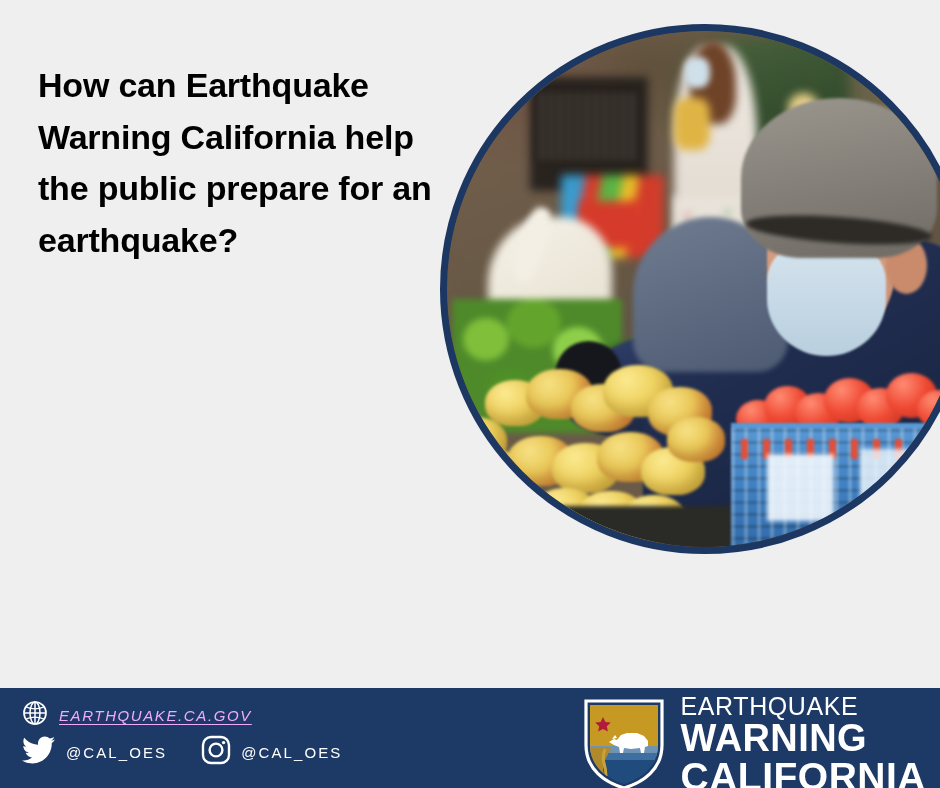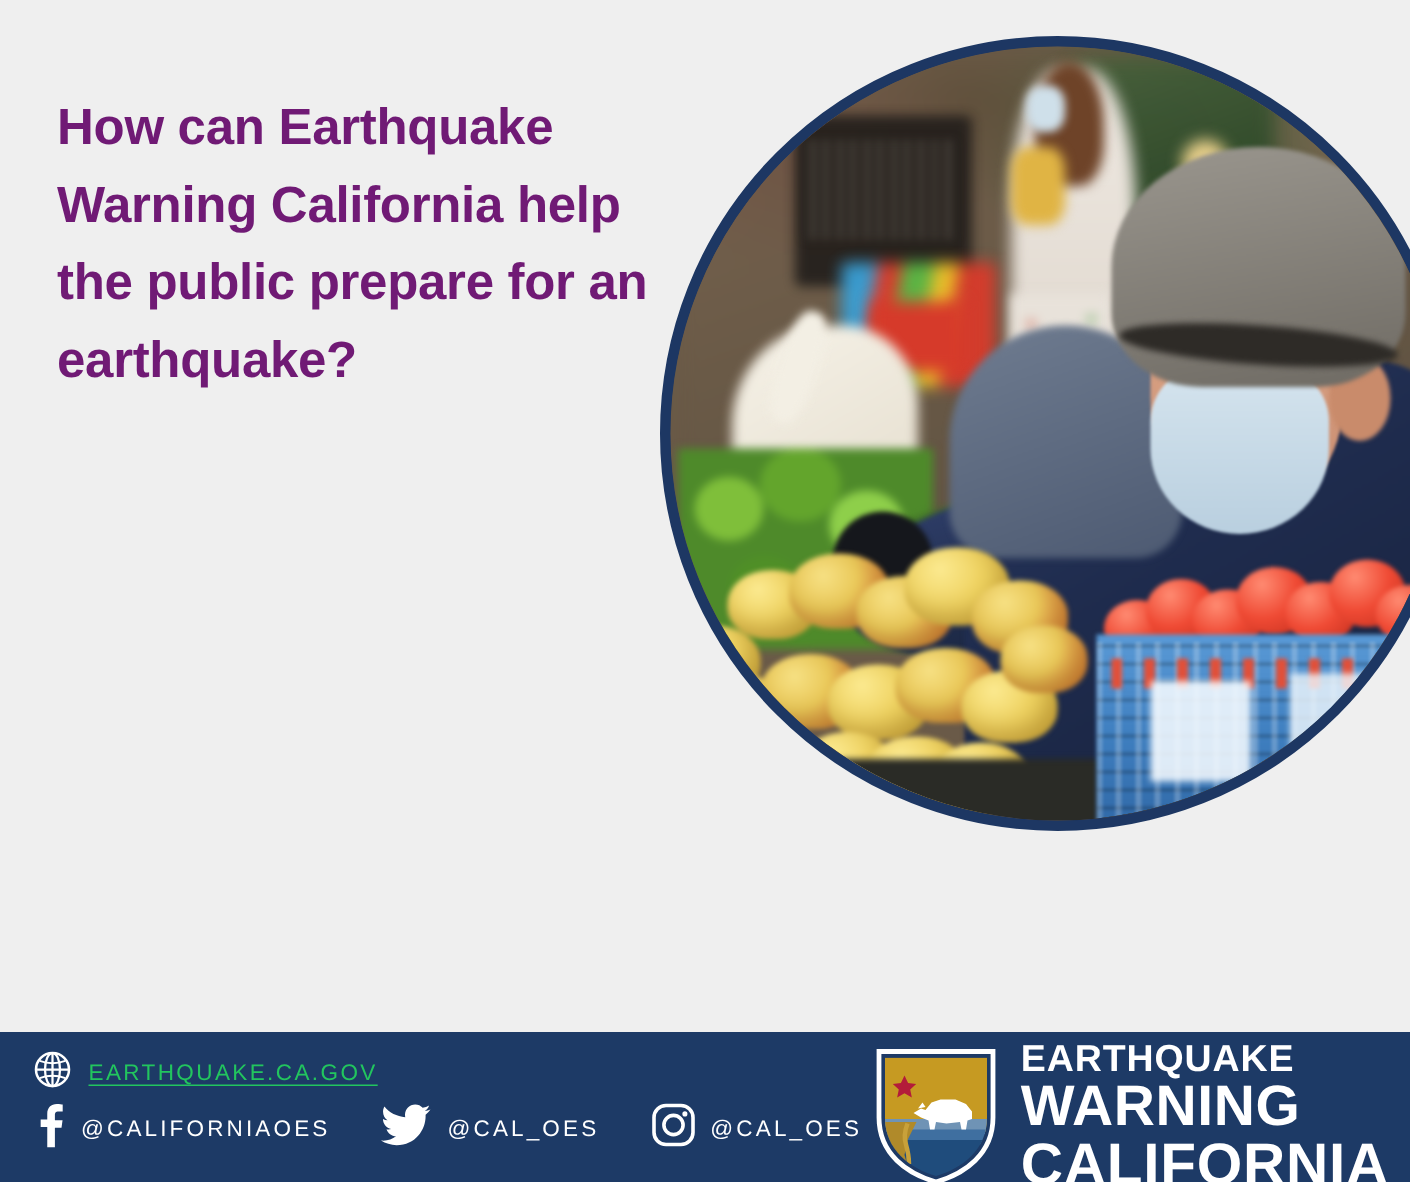--- a/index.html
+++ b/index.html
@@ -124,45 +124,45 @@
   .crate-label2{left:80%;top:81%;width:14%;height:14%;background:rgba(238,246,252,.82);filter:blur(2px);}
   .crate-dots{left:57%;top:79%;width:46%;height:4%;
     background:repeating-linear-gradient(90deg,#e0503a 0 7px,rgba(0,0,0,0) 7px 22px);filter:blur(1.4px);}
   .crate-dark-low{left:22%;top:92%;width:55%;height:10%;background:#2a2b26;filter:blur(2px);}
   .crate-blue2{left:74%;top:40%;width:16%;height:34%;
     background:linear-gradient(170deg,#4d8fcf,#2f6aa8);filter:blur(2px);opacity:.95;}
 
   
   #headline{
     position:absolute;left:38px;top:60px;width:400px;
-    color:#701a75;font-weight:bold;font-size:34px;line-height:1.52;
+    color:#000000;font-weight:bold;font-size:34px;line-height:1.52;
     letter-spacing:-.2px;
   }
   #body-copy{
     position:absolute;left:38px;top:335px;width:395px;
     color:#d9942b;font-size:26.5px;line-height:1.48;font-weight:400;
   }
 
   
   #footer{
     position:absolute;left:0;top:688px;width:940px;height:100px;
     background:#1d3a66;color:#fff;
   }
   #site-row{position:absolute;left:22px;top:12px;display:flex;align-items:center;gap:11px;}
   #site-url{font-size:15px;letter-spacing:1.6px;text-decoration:underline;
-    text-underline-offset:3px;color:#22c55e;}
+    text-underline-offset:3px;color:#f0abfc;font-style:italic;}
   #social-row{position:absolute;left:22px;top:47px;display:flex;align-items:center;gap:0;}
   .social-item{display:flex;align-items:center;gap:10px;margin-right:34px;}
   .handle{font-size:15px;letter-spacing:2.1px;color:#fff;}
   .ic{flex:none;display:block;}
 
   
   #logo{position:absolute;right:14px;top:6px;display:flex;align-items:center;gap:14px;}
   #logo-words{display:flex;flex-direction:column;line-height:.99;color:#fff;}
-  #lw1{font-size:25px;font-weight:bold;letter-spacing:.6px;}
+  #lw1{font-size:25px;font-weight:normal;letter-spacing:.6px;}
   #lw2{font-size:38px;font-weight:bold;letter-spacing:.4px;margin-top:1px;}
   #lw3{font-size:39px;font-weight:bold;letter-spacing:.5px;margin-top:1px;}
 </style>
 </head>
 <body>
 
 <div id="card">
 
   <div id="photo-wrap">
     <div id="photo">
@@ -246,28 +246,20 @@
           <line x1="13" y1="2" x2="13" y2="24" stroke="#fff" stroke-width="1.5"></line>
           <path d="M4.4 7.2 Q13 10.4 21.6 7.2" fill="none" stroke="#fff" stroke-width="1.3"></path>
           <path d="M4.4 18.8 Q13 15.6 21.6 18.8" fill="none" stroke="#fff" stroke-width="1.3"></path>
         </svg>
       </span>
       <span id="site-url">EARTHQUAKE.CA.GOV</span>
     </div>
 
     <div id="social-row">
 
-      <div class="social-item">
-        <span class="ic">
-          <svg width="22" height="30" viewBox="0 0 22 30">
-            <path d="M14.6 30V16.9h4.4l.7-5.1h-5.1V8.5c0-1.5.4-2.5 2.5-2.5h2.7V1.4C19.3 1.3 17.7 1 15.9 1c-3.8 0-6.4 2.3-6.4 6.6v3.7h-4.4v5.1h4.4V30z" fill="#fff"></path>
-          </svg>
-        </span>
-        <span class="handle">@CALIFORNIAOES</span>
-      </div>
 
       <div class="social-item">
         <span class="ic">
           <svg width="34" height="30" viewBox="0 0 34 28">
             <path d="M33 3.6c-1.2.55-2.5.92-3.9 1.09 1.4-.84 2.47-2.17 2.98-3.76-1.31.78-2.77 1.35-4.31 1.65C26.53 1.22 24.76.4 22.8.4c-3.76 0-6.8 3.05-6.8 6.8 0 .53.06 1.05.17 1.55C10.5 8.47 5.57 5.8 2.28 1.74c-.59 1.01-.92 2.18-.92 3.42 0 2.36 1.2 4.44 3.03 5.66-1.12-.04-2.17-.34-3.09-.85v.08c0 3.3 2.35 6.05 5.46 6.67-.57.16-1.17.24-1.79.24-.44 0-.86-.04-1.28-.12.87 2.7 3.38 4.67 6.35 4.72-2.33 1.82-5.26 2.91-8.44 2.91-.55 0-1.09-.03-1.62-.09 3.01 1.93 6.58 3.06 10.42 3.06 12.5 0 19.34-10.36 19.34-19.34 0-.3 0-.59-.02-.88C30.95 6.13 32.1 4.95 33 3.6z" fill="#fff"></path>
           </svg>
         </span>
         <span class="handle">@CAL_OES</span>
       </div>
 

